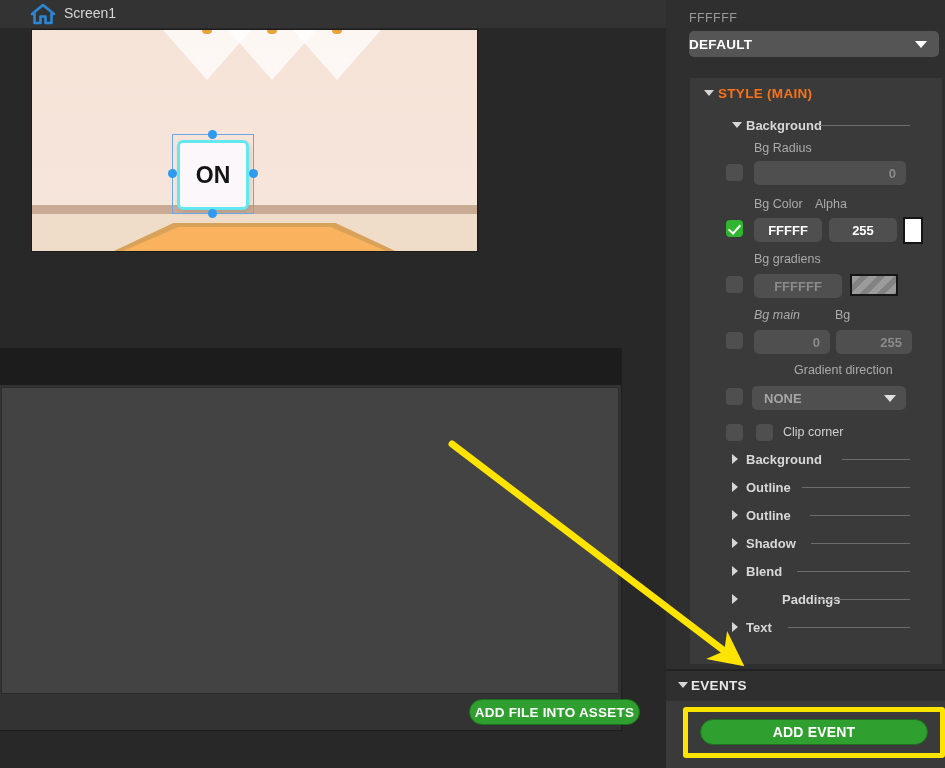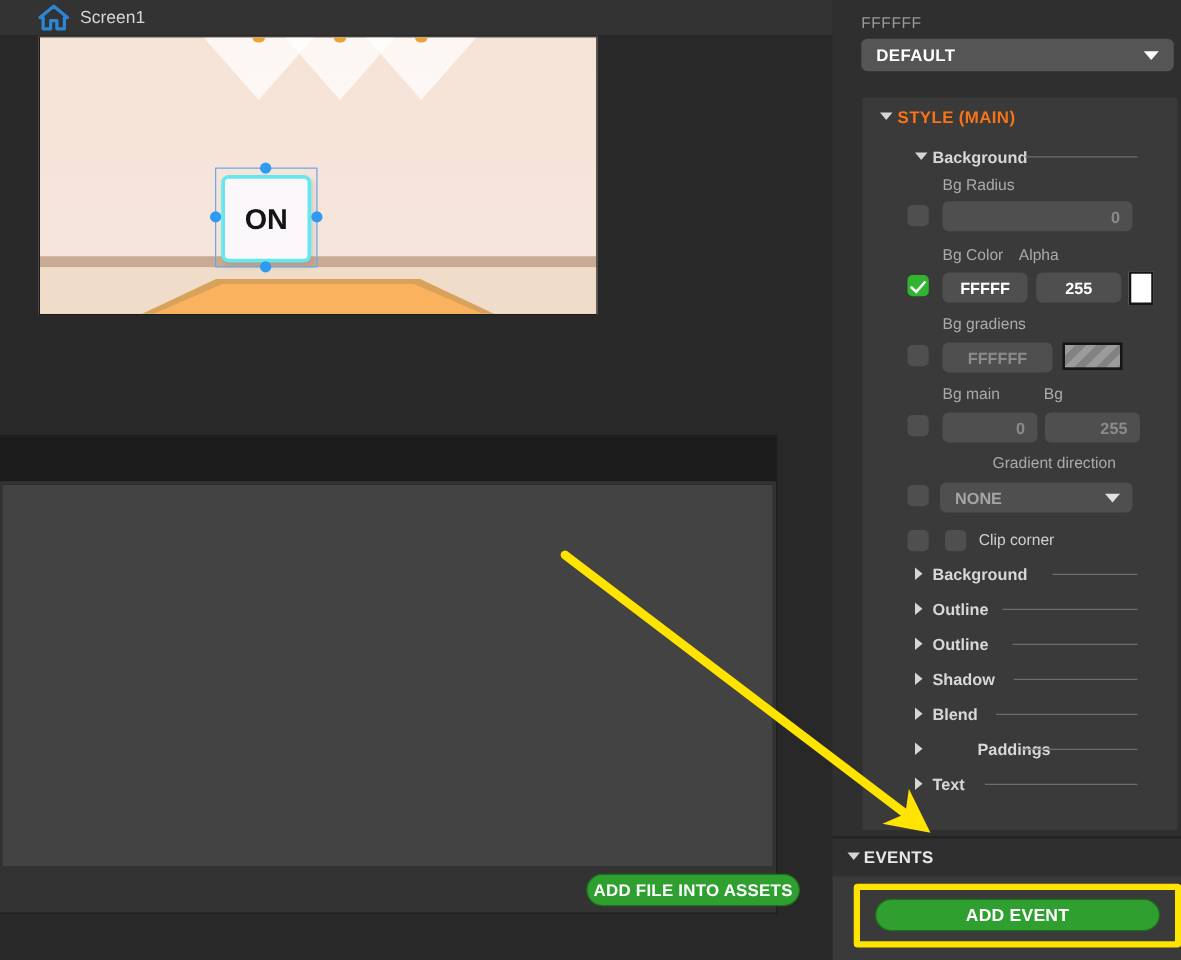--- a/index.html
+++ b/index.html
@@ -148,21 +148,21 @@
   }
   .state-label {
     position: absolute; left: 23px; top: 11px;
     color: #9a9a9a; font-size: 12.5px; letter-spacing: 0.4px;
   }
   .state-select {
     position: absolute; left: 23px; top: 31px; width: 250px; height: 26px;
     background: #555555; border-radius: 5px;
     display: flex; align-items: center;
     color: #ffffff; font-size: 13.5px; font-weight: bold;
-    padding-left: 12px; letter-spacing: 0.3px;
+    padding-left: 0; letter-spacing: 0.3px;
     cursor: pointer;
   }
   .caret {
     position: absolute; width: 0; height: 0;
     border-left: 6px solid transparent;
     border-right: 6px solid transparent;
     border-top: 7px solid #ffffff;
   }
 
   .style-card {
@@ -342,21 +342,21 @@
       <div class="chk on" style="left:36px; top:142px;"></div>
       <div class="txtfield ctr" style="left:64px; top:140px; width:68px;">FFFFF</div>
       <div class="txtfield ctr" style="left:139px; top:140px; width:68px;">255</div>
       <div class="swatch" style="left:213px; top:139px;"></div>
 
       <div class="fld-label" style="left:64px; top:174px;">Bg gradiens</div>
       <div class="chk" style="left:36px; top:198px;"></div>
       <div class="txtfield ctr muted" style="left:64px; top:196px; width:88px;">FFFFFF</div>
       <div class="grad-swatch" style="left:160px; top:196px;"></div>
 
-      <div class="fld-label" style="left:64px; top:230px;">Bg main</div>
+      <div class="fld-label" style="left:64px; top:230px;font-style:italic;">Bg main</div>
       <div class="fld-label" style="left:145px; top:230px;">Bg</div>
       <div class="chk" style="left:36px; top:254px;"></div>
       <div class="txtfield num muted" style="left:64px; top:252px; width:76px;">0</div>
       <div class="txtfield num muted" style="left:146px; top:252px; width:76px;">255</div>
 
       <div class="fld-label" style="left:64px; top:285px;margin-left:40px;">Gradient direction</div>
       <div class="chk" style="left:36px; top:310px;"></div>
       <div class="selectbox" style="left:62px; top:308px; width:154px;">
         <span>NONE</span>
         <span class="caret" style="right:10px; top:9px; border-top-color:#e0e0e0;"></span>

